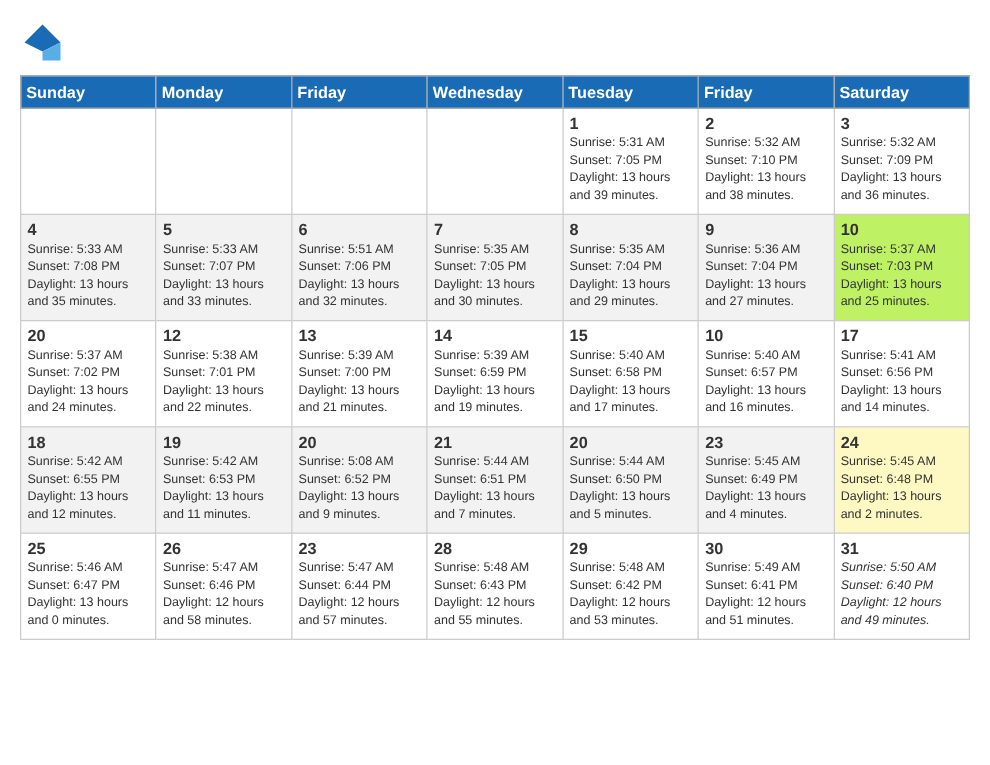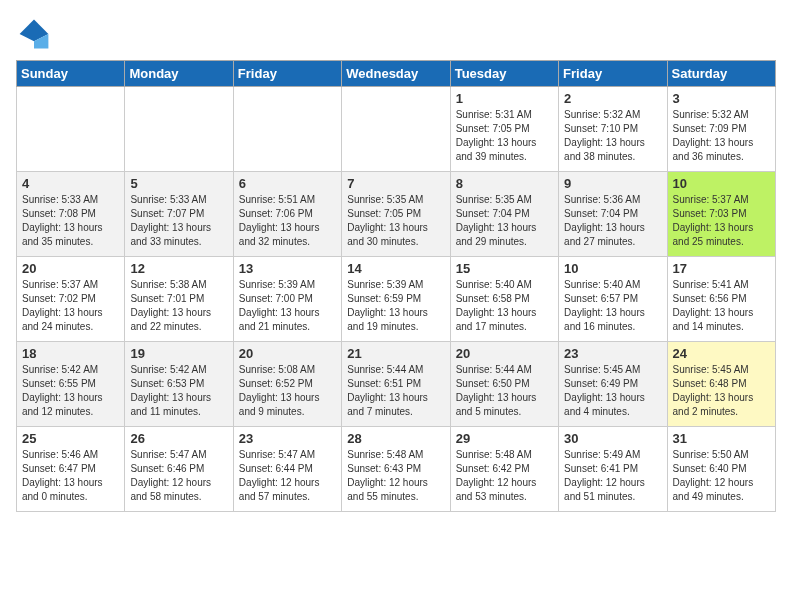--- a/index.html
+++ b/index.html
@@ -345,20 +345,20 @@
         </td>
         <td>
           <div class="day-number">30</div>
           <div class="day-info" style="white-space: pre-line;">Sunrise: 5:49 AM
 Sunset: 6:41 PM
 Daylight: 12 hours
 and 51 minutes.</div>
         </td>
         <td>
           <div class="day-number">31</div>
-          <div class="day-info" style="white-space: pre-line;">Sunrise: 5:50 AM
+          <div class="day-info" style="white-space: pre-line; font-style: italic;">Sunrise: 5:50 AM
 Sunset: 6:40 PM
 Daylight: 12 hours
 and 49 minutes.</div>
         </td>
       </tr>
     </tbody>
 </table>
 
 </body></html>

